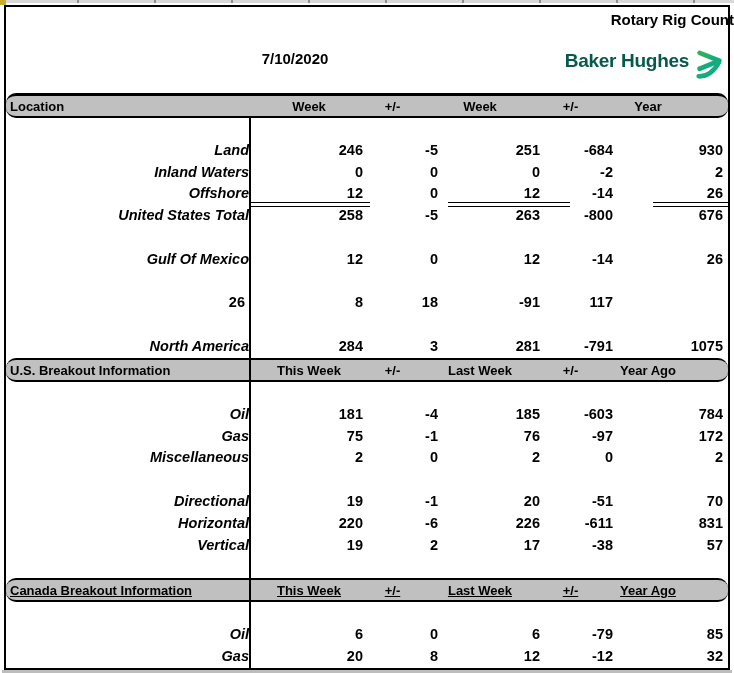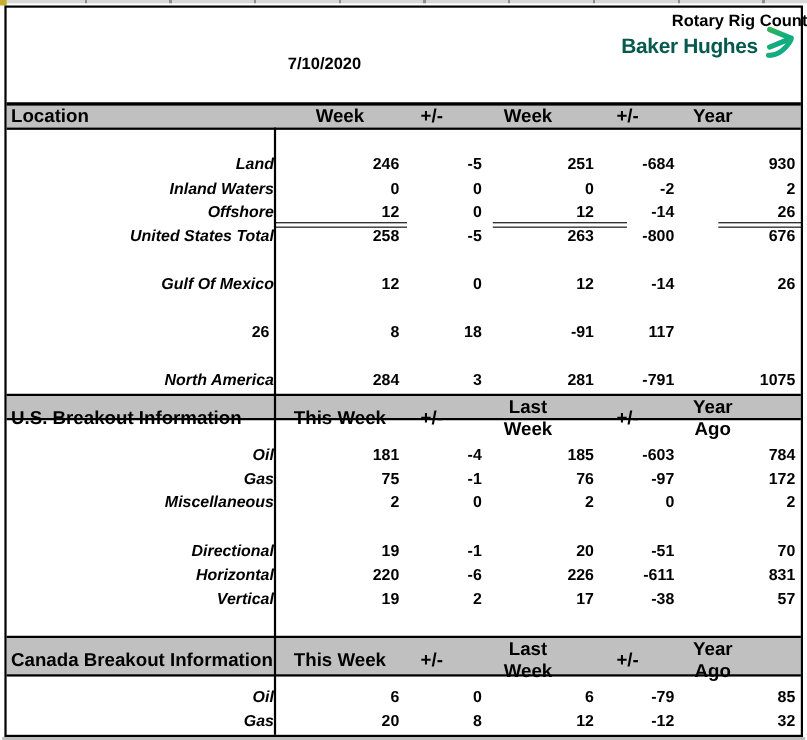--- a/index.html
+++ b/index.html
@@ -11,31 +11,31 @@
   .top-strip{position:absolute;left:0;top:0;width:734px;height:3px;
     background:repeating-linear-gradient(90deg,#8f8f8f 0 2px,#d8d8d8 2px 77px);}
   .corner-dot{position:absolute;left:0;top:0;width:6px;height:5px;background:#c7ad2e;}
   .bottom-sliver{position:absolute;left:2px;top:670px;width:730px;height:3px;background:#bdbdbd;}
   
   .frame{position:absolute;left:4px;top:5px;width:726px;height:665px;
     border:2px solid #000;box-sizing:border-box;background:transparent;pointer-events:none;z-index:5;}
   
   .title{position:absolute;left:0;top:10px;width:734px;text-align:right;font-size:15px;line-height:20px;}
   .date{position:absolute;left:0;top:49px;width:590px;text-align:center;font-size:15px;line-height:20px;}
-  .logo{position:absolute;top:24px;right:10px;display:flex;align-items:flex-end;gap:5px;}
+  .logo{position:absolute;top:50px;right:10px;display:flex;align-items:flex-start;gap:5px;}
   .logo-text{font-size:19px;letter-spacing:-0.3px;color:var(--brand-text,#05594d);}
   .logo-mark{width:30px;height:30px;display:block;}
   
   .band{position:absolute;left:6px;width:722px;box-sizing:border-box;
     background:var(--band-bg,#c0c0c0);border-top:3px solid #000;border-bottom:2px solid #000;
     display:grid;grid-template-columns:244px 118px 75px 102px 73px 110px;align-items:center;
-    font-size:17px;z-index:2;}
+    font-size:13px;z-index:2;border-radius:10px;}
   .band1{top:93px;height:25px;}
   .band2{top:358px;height:24px;border-top-width:2px;}
-  .band3{top:578px;height:37px;border-top-width:2px;}
+  .band3{top:578px;height:24px;border-top-width:2px;text-decoration:underline;}
   .band .c0{text-align:left;padding-left:4px;}
   .band .c1{text-align:center;}
   .band .c2{text-align:center;padding-right:26px;}
   .band .c3{text-align:center;padding-right:28px;}
   .band .c4{text-align:center;padding-right:22px;}
   .band .c5{text-align:center;padding-right:50px;}
   
   .rows{position:absolute;left:6px;width:722px;z-index:1;}
   .rowsA{top:118px;}
   .rowsB{top:382px;}

